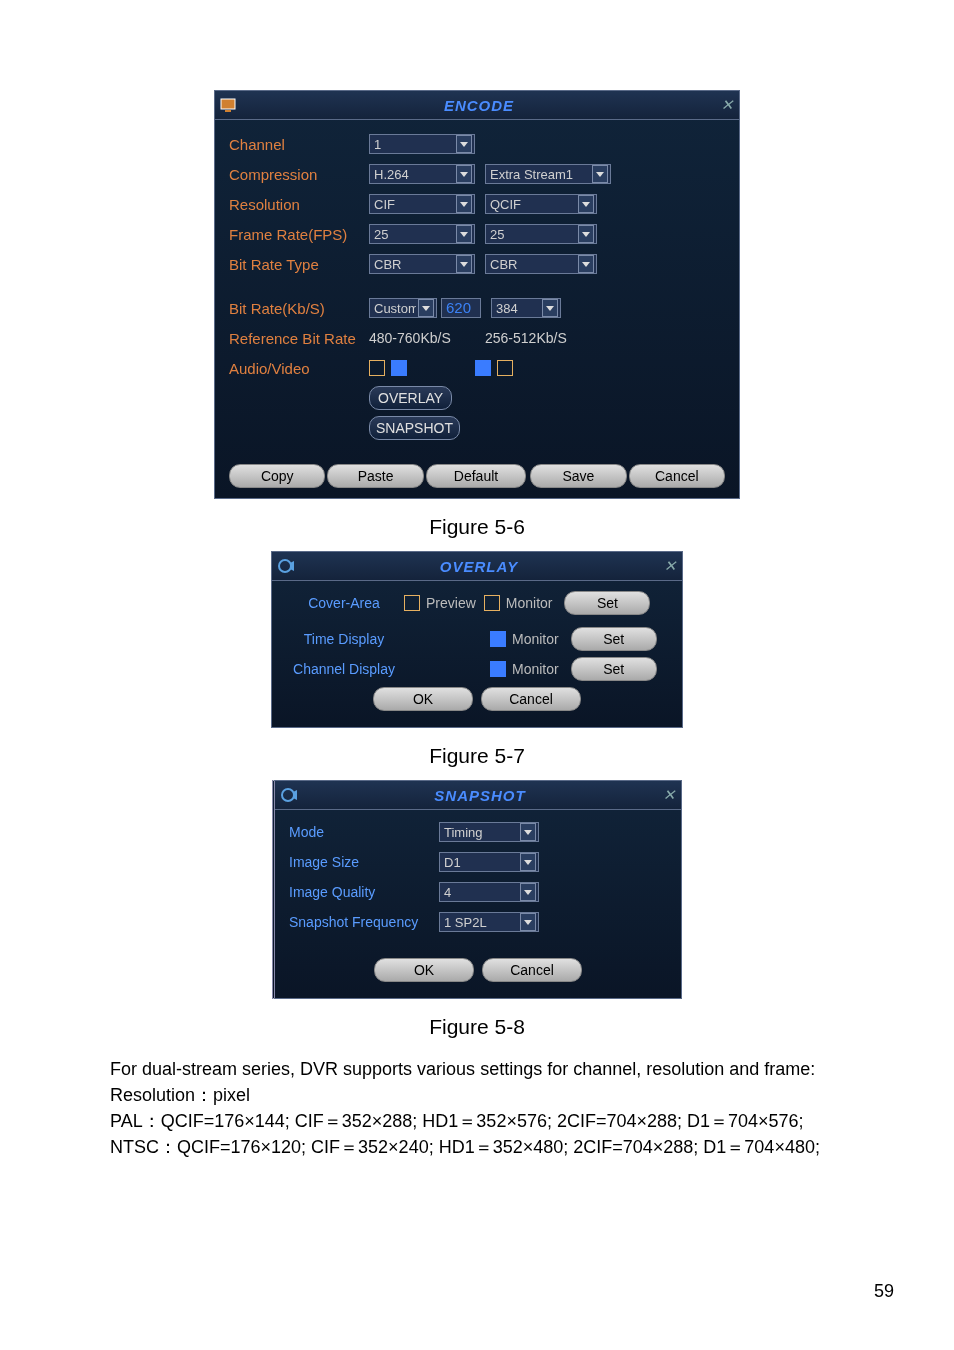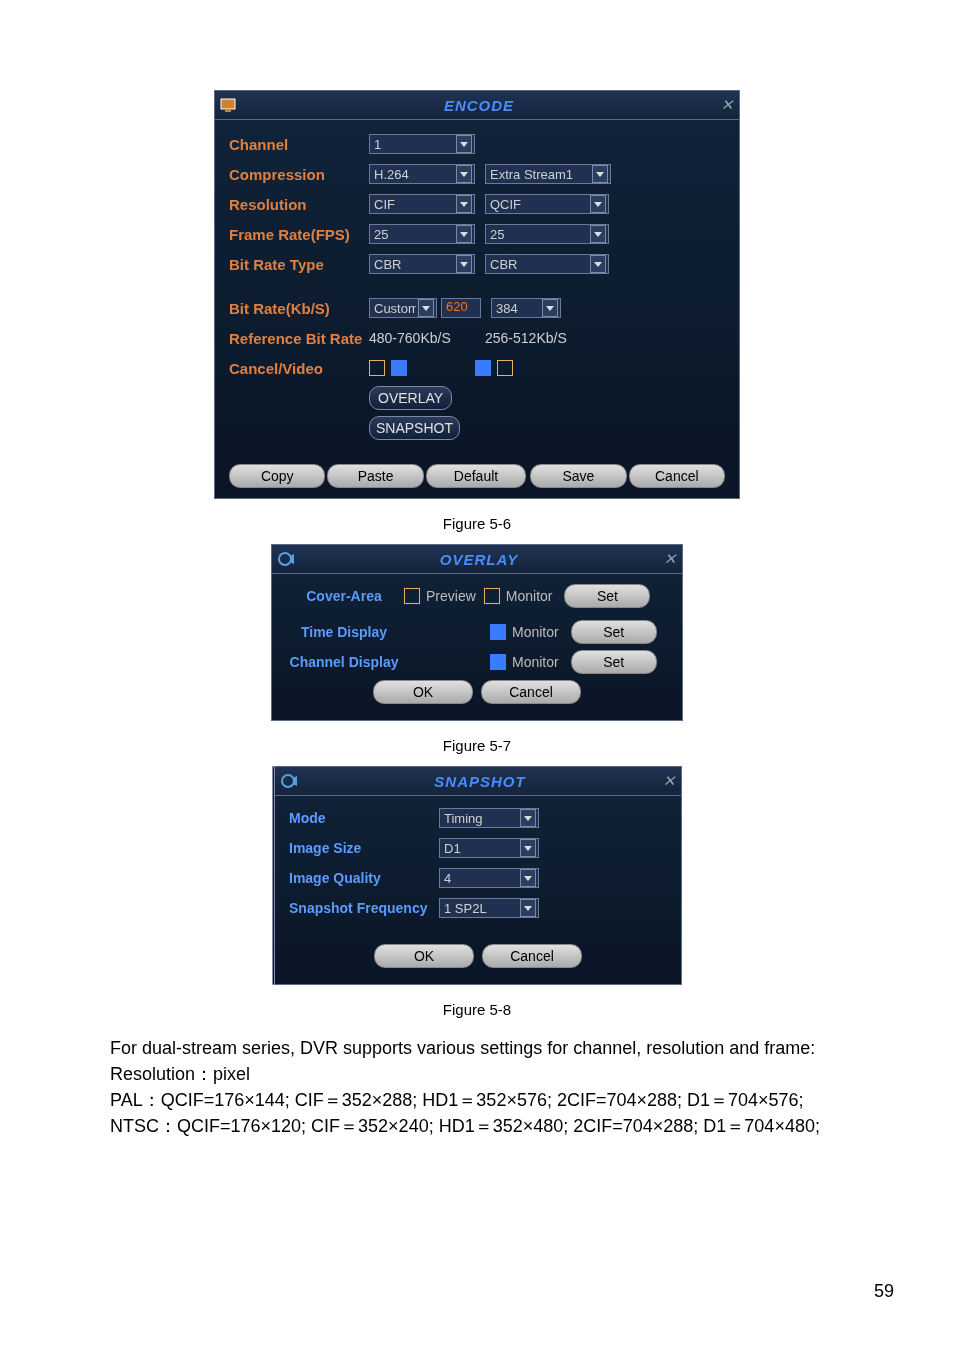--- a/index.html
+++ b/index.html
@@ -61,21 +61,20 @@
   }
   .row {
     display: flex;
     align-items: center;
     margin-bottom: 6px;
     height: 24px;
   }
   .lbl {
     width: 140px;
     color: #e08040;
-    font-weight: bold;
   }
   .dd {
     display: flex;
     align-items: center;
     background: #203050;
     border: 1px solid #6a7a98;
     height: 20px;
     color: #d0d0d0;
     font-size: 13px;
     padding: 0 2px 0 4px;
@@ -92,29 +91,29 @@
     align-items: center;
     justify-content: center;
   }
   .dd .caret:after {
     content: "";
     border-left: 4px solid transparent;
     border-right: 4px solid transparent;
     border-top: 5px solid #ddd;
   }
   .w1 { width: 106px; }
-  .w2 { width: 124px; }
+  .w2 { width: 112px; }
   .w68 { width: 68px; }
   .gap { width: 10px; }
   .txt {
     background: #203050;
     border: 1px solid #6a7a98;
     height: 20px;
-    color: #f97316;
-    font-size: 13px;
+    color: #3b82f6;
+    font-size: 15px;
     padding: 0 4px;
     box-sizing: border-box;
     width: 40px;
   }
   .reftxt { color: #cfcfcf; font-size: 14px; }
   .checksq {
     width: 16px;
     height: 16px;
     border: 1px solid #e6b060;
     margin-right: 6px;
@@ -154,21 +153,21 @@
   .overlay .chk-lbl { color: #bcbcbc; font-size: 14px; margin-right: 8px; }
   
   .snapshot {
     width: 406px;
     background: linear-gradient(#11243a, #0a1526);
     border-left: 3px double #88a; 
   }
   .snapshot .lbl { width: 150px; color: #5a9cff; font-size: 14px; }
   .caption {
     text-align: center;
-    font-size: 15px;
+    font-size: 21px;
     margin: 16px 0 12px 0;
     color: #000;
   }
   .bodytext {
     font-size: 18px;
     line-height: 1.45;
     color: #000;
     margin-top: 17px;
   }
   .pagenum {
@@ -265,21 +264,21 @@
           <span class="ddtext">384</span>
           <span class="caret"></span>
         </div>
       </div>
       <div class="row">
         <div class="lbl" style="color:#e08040">Reference Bit Rate</div>
         <div class="reftxt" style="width:116px">480-760Kb/S</div>
         <div class="reftxt">256-512Kb/S</div>
       </div>
       <div class="row">
-        <div class="lbl">Cancel/Video</div>
+        <div class="lbl">Audio/Video</div>
         <div class="checksq"></div>
         <div class="checksq filled-blue"></div>
         <div style="width:62px"></div>
         <div class="checksq filled-blue"></div>
         <div class="checksq"></div>
       </div>
       <div class="row">
         <div class="lbl"></div>
         <div class="btn" style="border-radius:10px;padding:0 8px">OVERLAY</div>
       </div>

